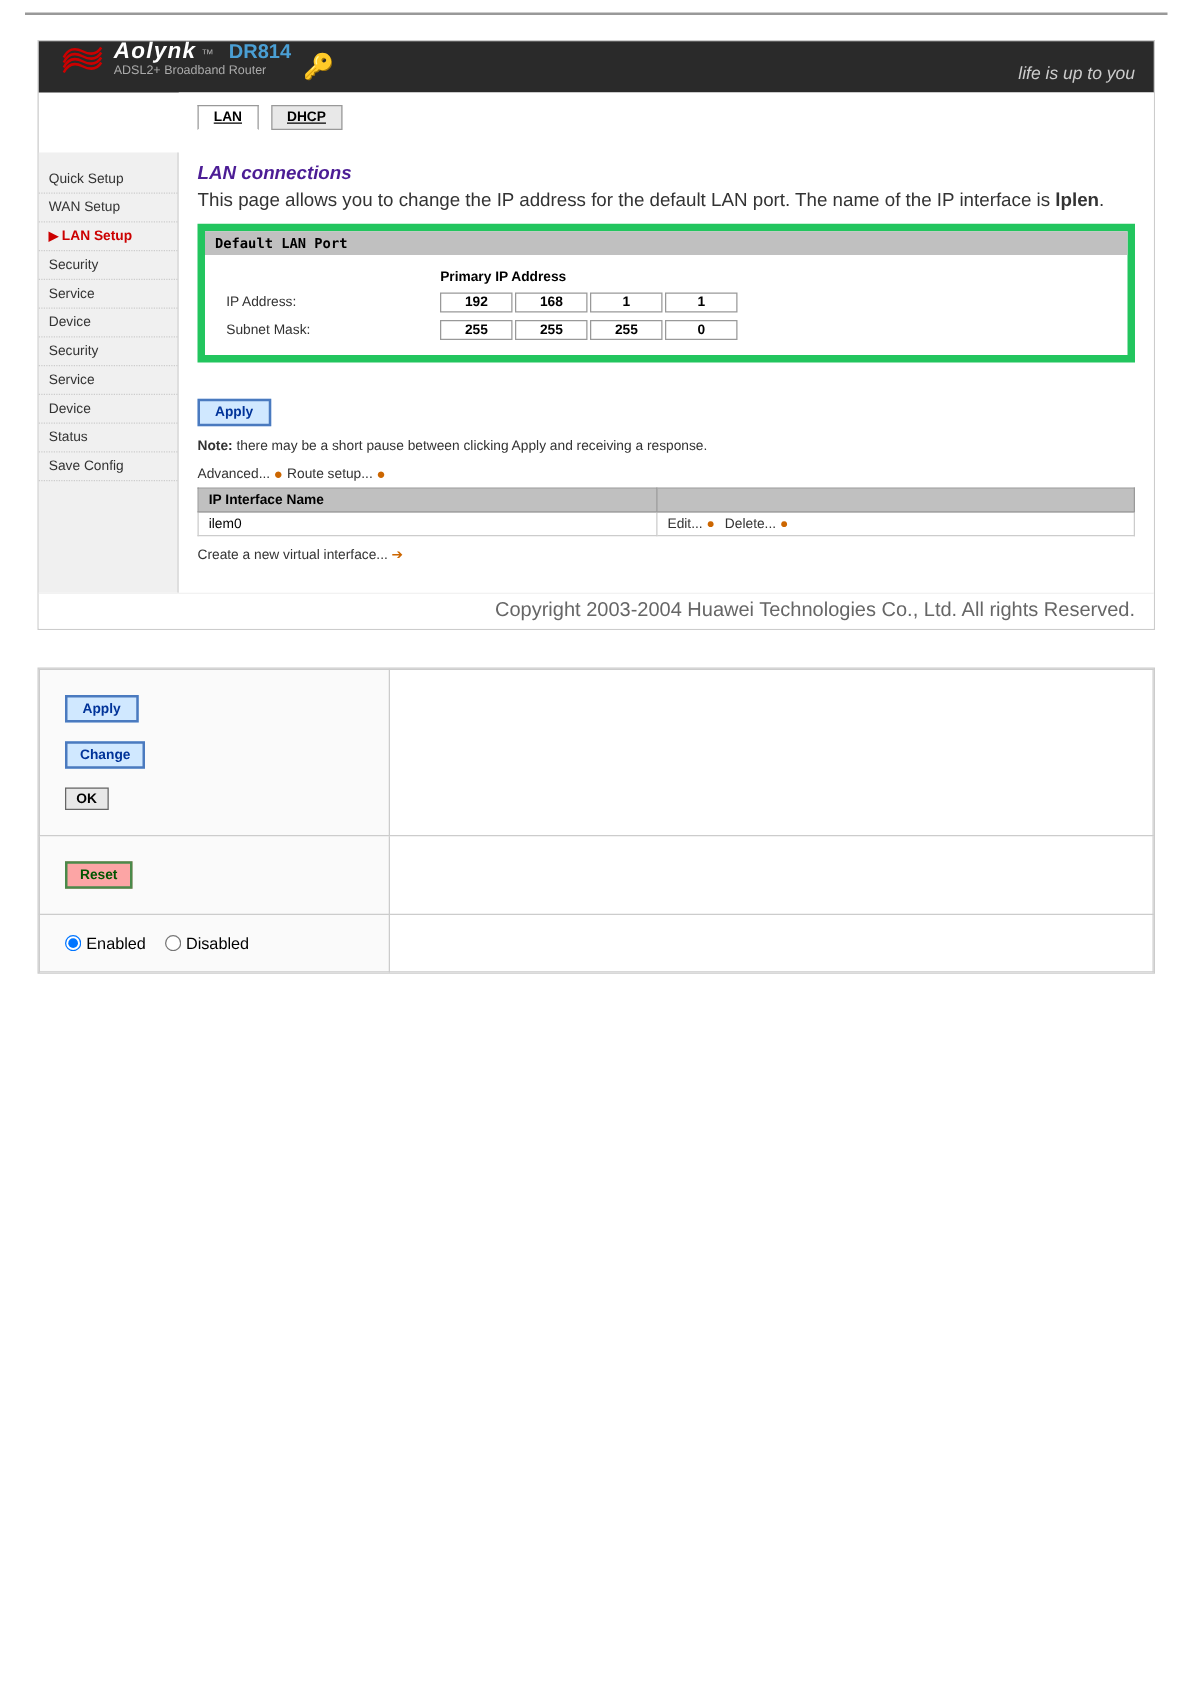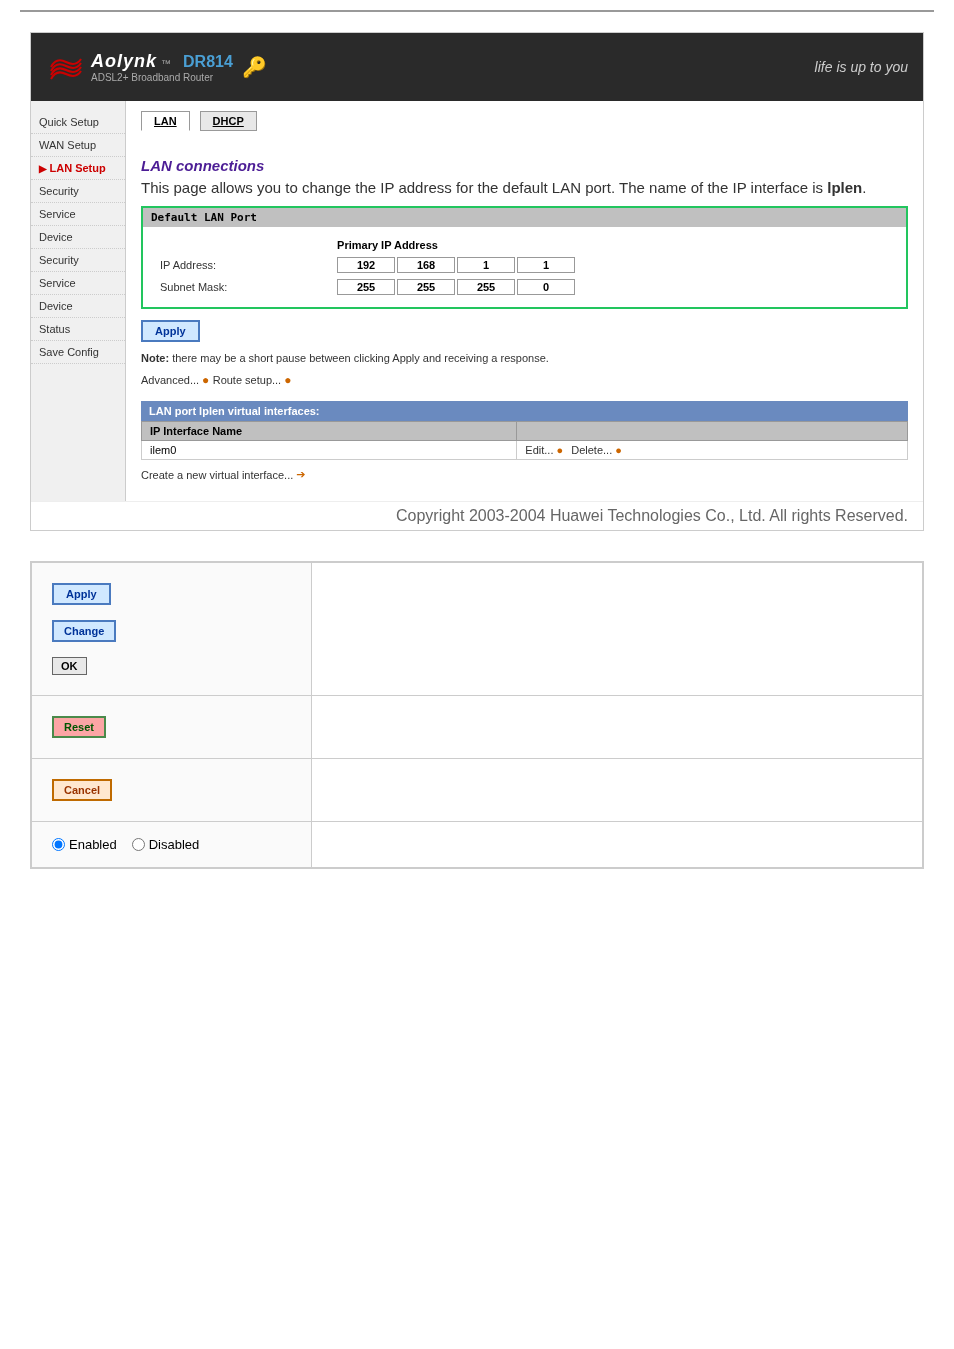--- a/index.html
+++ b/index.html
@@ -21,23 +21,23 @@
     .router-section {
       margin: 20px 30px;
       border: 1px solid #ccc;
       background: #fff;
     }
 
     
     .router-header {
       background: #2a2a2a;
       display: flex;
-      align-items: center;
+      align-items: flex-end;
       padding: 8px 15px;
-      height: 68px;
+      height: 41px;
     }
     .router-logo {
       display: flex;
       align-items: center;
       gap: 5px;
     }
     .logo-waves {
       width: 40px;
       height: 40px;
     }
@@ -74,24 +74,25 @@
     }
 
     
     .router-body {
       display: flex;
       min-height: 400px;
     }
 
     
     .sidebar {
-      width: 95px;
+      width: 112px;
       background: #f0f0f0;
       border-right: 1px solid #ccc;
       padding: 10px 0;
+      margin-top: 48px;
     }
     .sidebar-item {
       padding: 5px 8px;
       font-size: 11px;
       cursor: pointer;
       color: #333;
       border-bottom: 1px dotted #ccc;
     }
     .sidebar-item.selected {
       color: #cc0000;
@@ -139,22 +140,22 @@
     }
     .page-desc {
       font-size: 15px;
       color: #333;
       margin-bottom: 10px;
     }
     .page-desc b { font-weight: bold; }
 
     
     .section-box {
-      border: 2px solid #22c55e;
-      margin-bottom: 6px;
+      border: 6px solid #22c55e;
+      margin-bottom: 24px;
     }
     .section-header {
       background: #c0c0c0;
       padding: 3px 8px;
       font-size: 11px;
       font-weight: bold;
       font-family: monospace;
     }
     .section-body {
       padding: 8px 10px;
@@ -500,21 +501,20 @@
         <span class="arrow-icon">●</span>
       </div>
 
       
       <div class="arrow-link">
         <span>Route setup...</span>
         <span class="arrow-icon">●</span>
       </div>
 
       
-      <div class="lan-section-header">LAN port lplen virtual interfaces:</div>
 
       <table class="lan-table">
         <tbody>
             <tr>
           <th>IP Interface Name</th>
           <th></th>
         </tr>
         <tr>
           <td>ilem0</td>
           <td>
@@ -555,26 +555,20 @@
       <td></td>
     </tr>
 
     <tr>
       <td>
         <button class="btn btn-reset">Reset</button>
       </td>
       <td></td>
     </tr>
 
-    <tr>
-      <td>
-        <button class="btn btn-cancel">Cancel</button>
-      </td>
-      <td></td>
-    </tr>
 
     <tr>
       <td>
         <div class="radio-group">
           <label class="radio-label">
             <input type="radio" name="enabledDisabled" checked="" style="">
             <span>Enabled</span>
           </label>
           <label class="radio-label">
             <input type="radio" name="enabledDisabled" style="">

